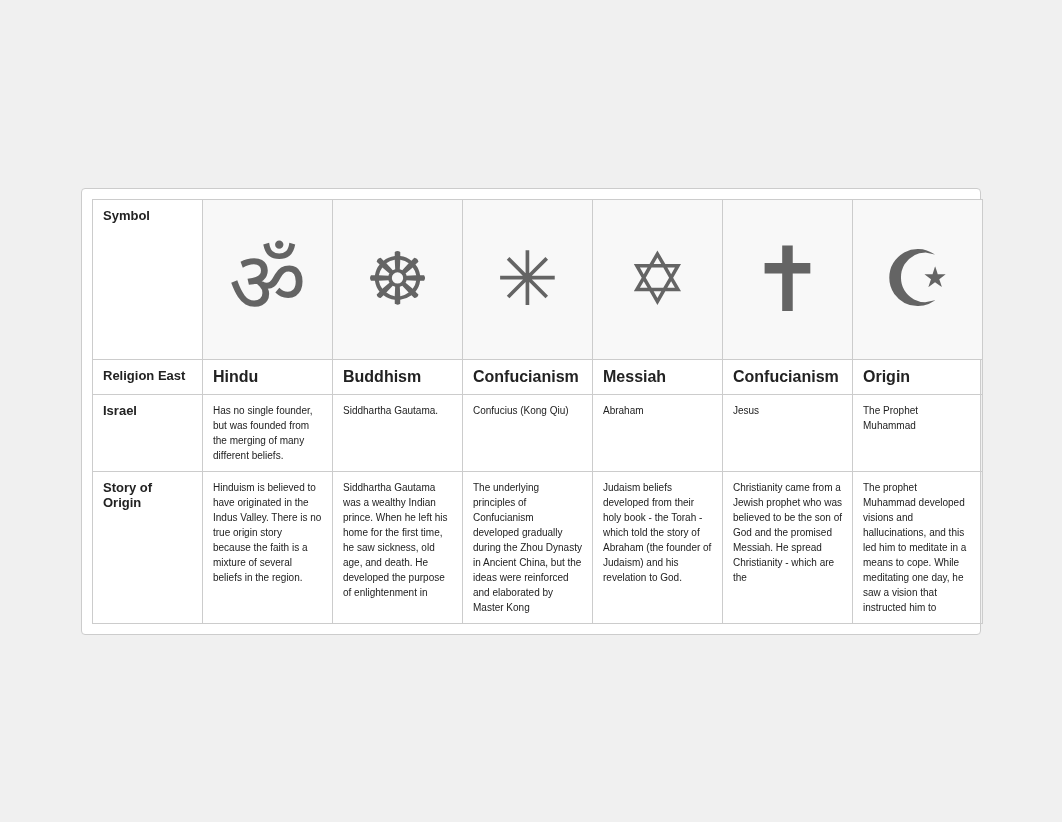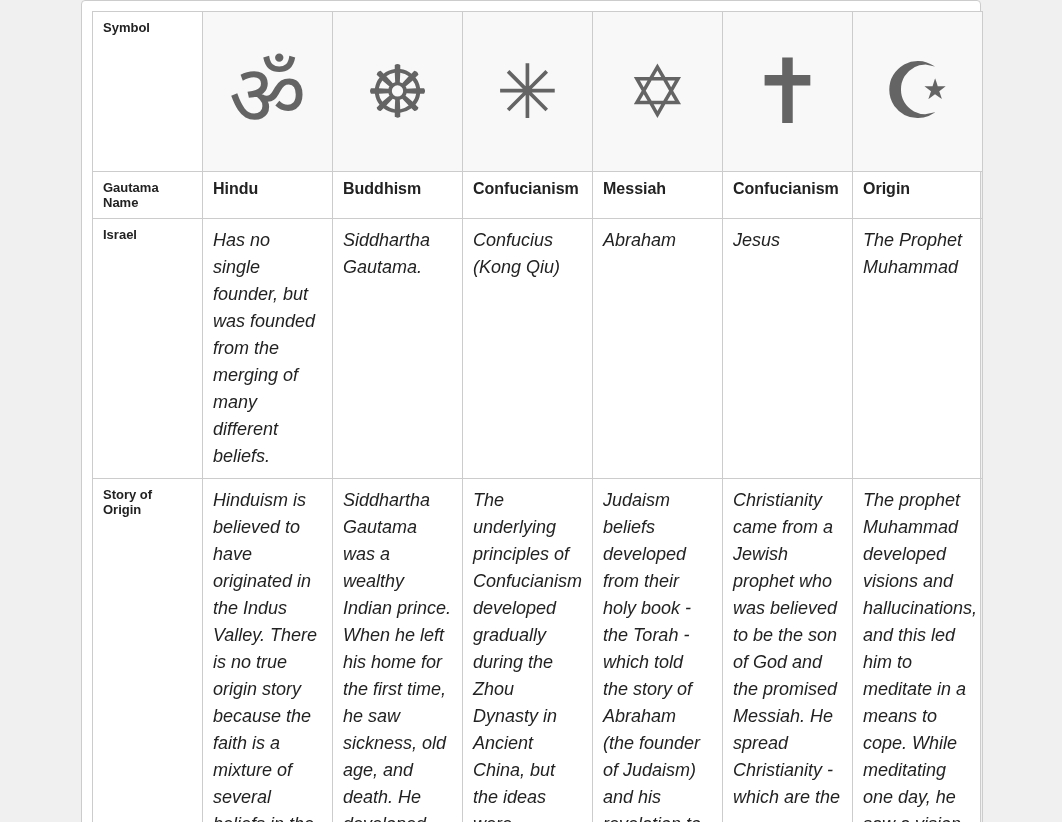--- a/index.html
+++ b/index.html
@@ -57,23 +57,22 @@
     }
     .symbol-om { font-size: 85px; }
     .religion-name-cell {
       font-weight: bold;
       font-size: 16px;
     }
     .row-label {
       font-weight: bold;
     }
     .story-cell {
-      font-size: 18px;
+      font-size: 10px;
       line-height: 1.5;
-      font-style: italic;
     }
   </style>
 </head>
 <body>
 
 <div class="table-wrapper">
   <table>
 
     <tbody>
         <tr>
@@ -92,21 +91,21 @@
       </td>
       <td class="symbol-cell col-religion">
         <span class="symbol symbol-cross">✝</span>
       </td>
       <td class="symbol-cell col-religion">
         <span class="symbol" style="font-size:78px;">☪</span>
       </td>
     </tr>
 
     <tr>
-      <td class="col-label row-label">Gautama Name</td>
+      <td class="col-label row-label">Religion East</td>
       <td class="religion-name-cell">Hindu</td>
       <td class="religion-name-cell">Buddhism</td>
       <td class="religion-name-cell">Confucianism</td>
       <td class="religion-name-cell">Messiah</td>
       <td class="religion-name-cell">Confucianism</td>
       <td class="religion-name-cell">Origin</td>
     </tr>
 
     <tr>
       <td class="col-label row-label">Israel</td>

